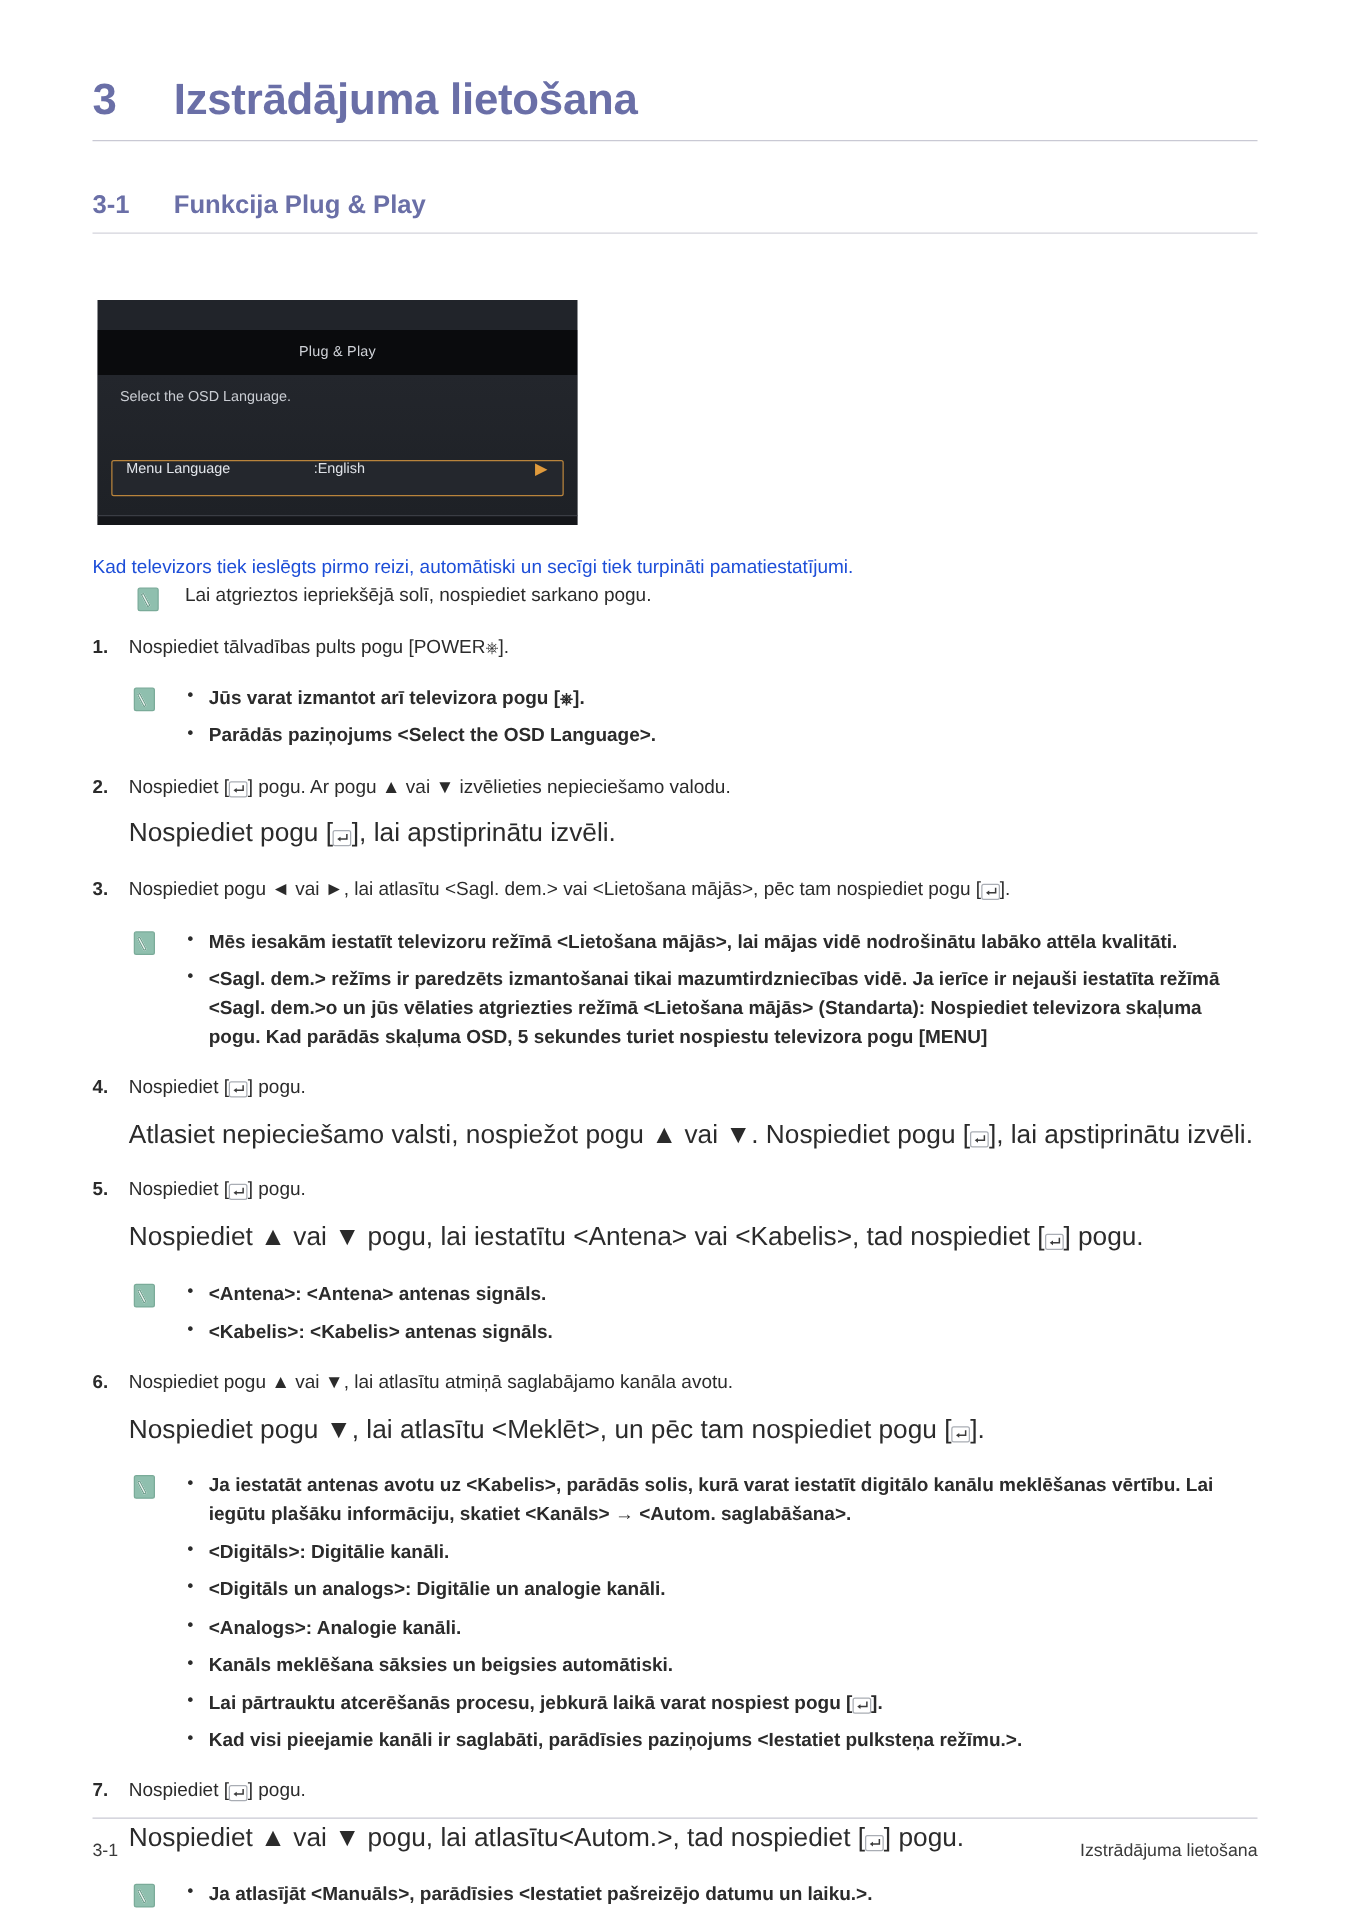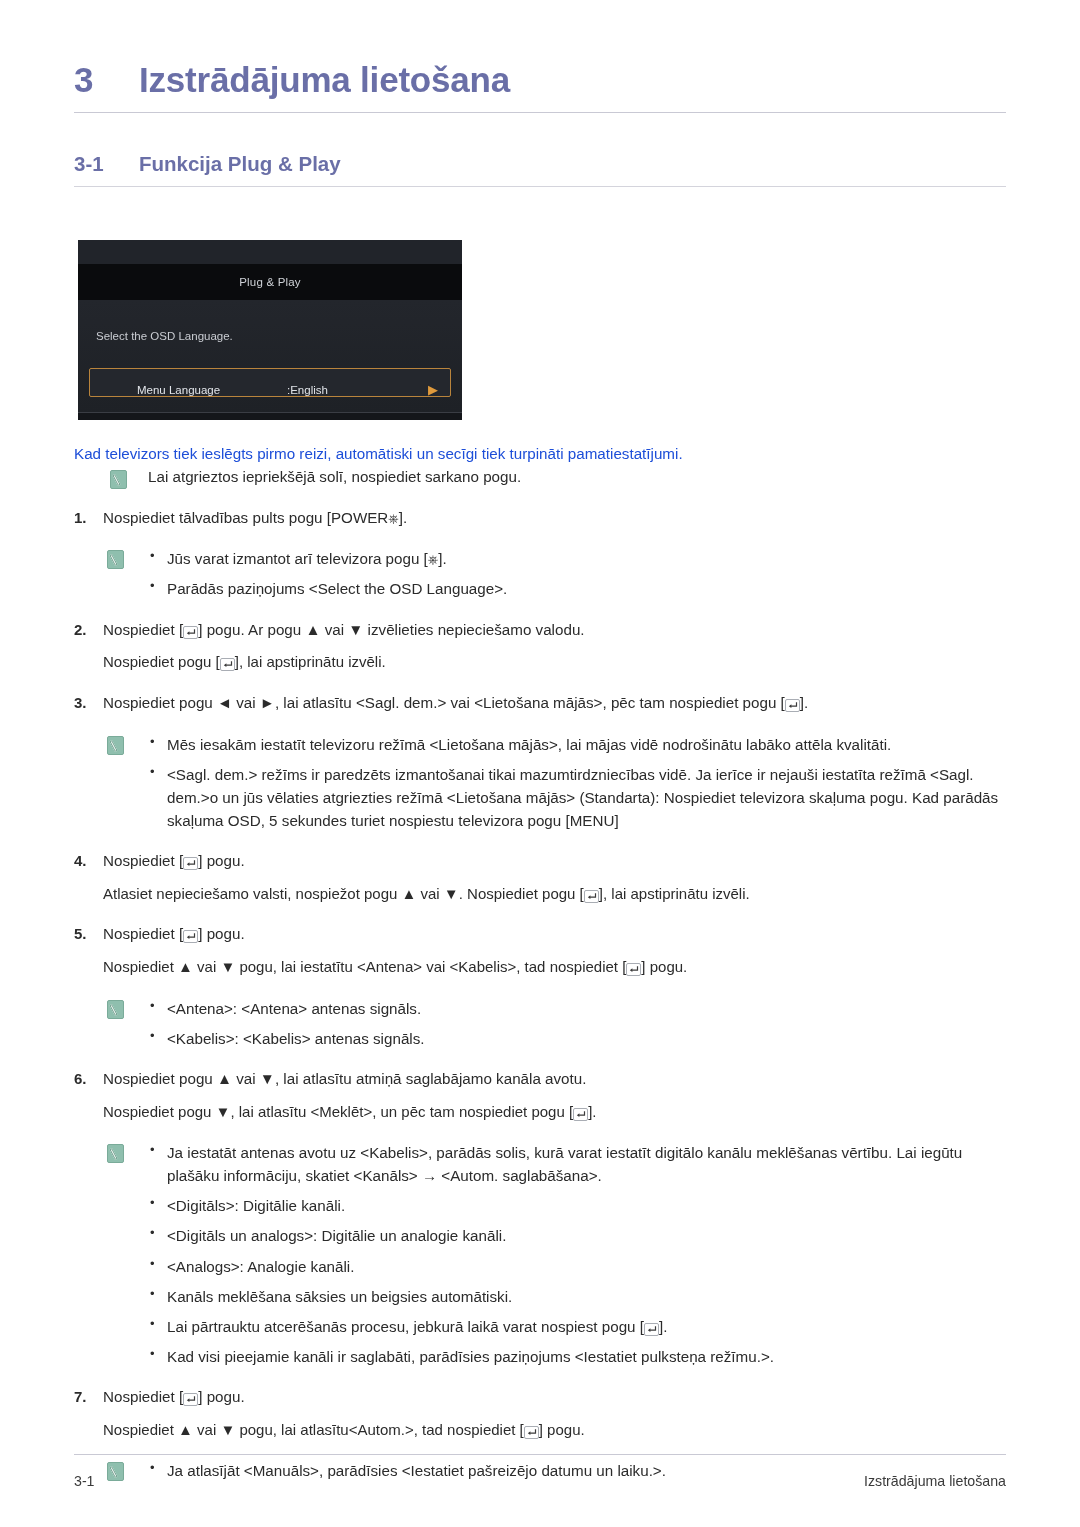--- a/index.html
+++ b/index.html
@@ -94,37 +94,36 @@
     margin-top: 24px;
   }
   .osd-body {
     position: relative;
     height: 112px;
     background: linear-gradient(180deg,#23262c 0%, #1e2126 100%);
   }
   .osd-prompt {
     position: absolute;
     left: 18px;
-    top: 30px;
+    top: 12px;
     color: #c9ccd2;
     font-size: 11.5px;
   }
   .osd-row {
     position: absolute;
     left: 11px;
     right: 11px;
     top: 68px;
     height: 29px;
     border: 1px solid #b9843c;
     border-radius: 2px;
     background: #24272d;
     display: flex;
-    align-items: flex-end;
+    align-items: flex-start;
     box-sizing: border-box;
-    padding-left: 36px;
   }
   .osd-row-label {
     color: #e2e5ea;
     font-size: 11.5px;
     margin-left: 11px;
     width: 150px;
   }
   .osd-row-value {
     color: #dfe2e7;
     font-size: 11.5px;
@@ -239,28 +238,29 @@
     font-size: 15px;
     line-height: 1.5;
   }
   .step-text {
     font-size: 15.2px;
     line-height: 1.5;
   }
   .step-cont {
     margin-left: 29px;
     margin-top: 10px;
-    font-size: 15px;
+    font-size: 21px;
     line-height: 1.5;
   }
 
   .note-block {
     margin-top: 18px;
     display: flex;
     align-items: flex-start;
+    font-weight: bold;
   }
   .note-block .note-icon { margin-top: 3px; }
   .note-block-list {
     margin-left: 21px;
     flex: 1;
   }
   .note-block.lvl1 { margin-left: 33px; }
 
   
   .footer-rule {

